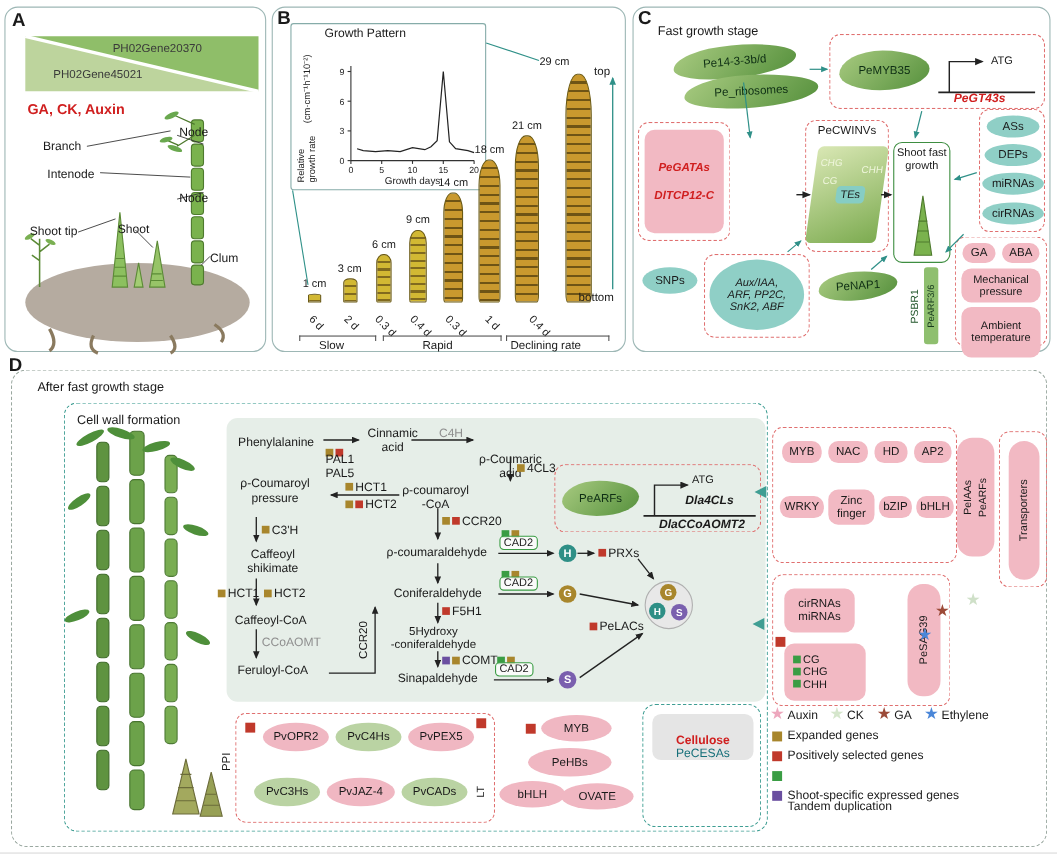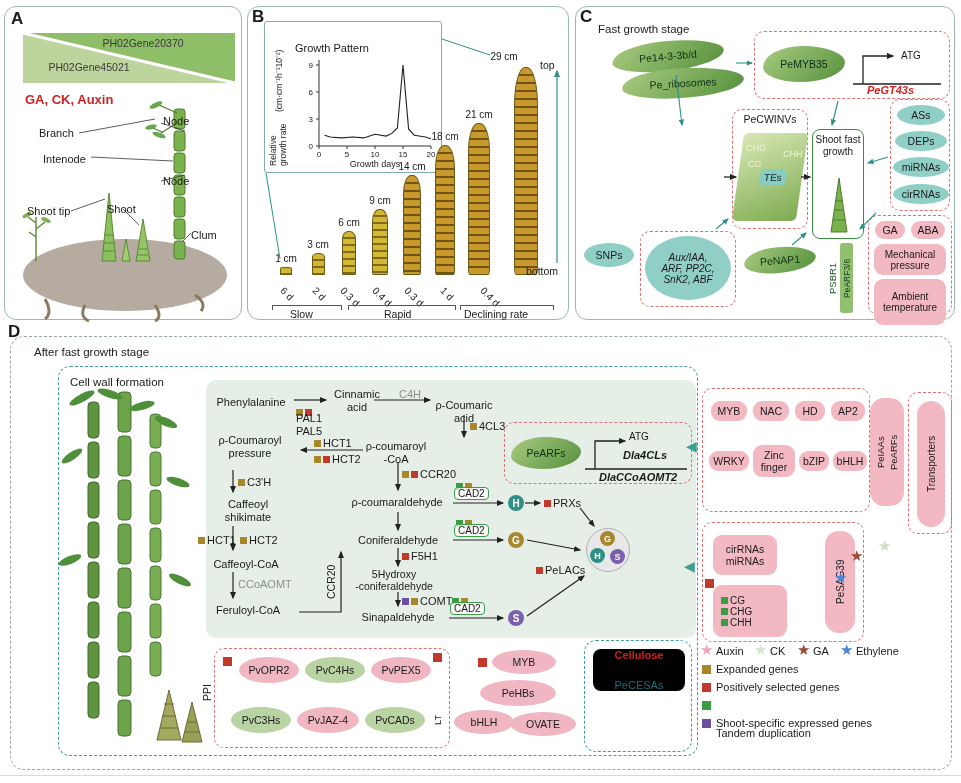--- a/index.html
+++ b/index.html
@@ -28,21 +28,21 @@
 .shoot{position:absolute;border:1px solid #6b5a14;border-radius:45% 45% 8% 8%/18% 18% 4% 4%;background:repeating-linear-gradient(180deg,#d2b833 0 5px,#816a1e 5px 7px)}
 .shoot.big{background:repeating-linear-gradient(180deg,#c9992e 0 6px,#6e5415 6px 8px)}
 .star{position:absolute;font-size:15px;line-height:1}
 .poval{position:absolute;border-radius:50%;display:flex;align-items:center;justify-content:center;font-size:10.5px;text-align:center}
 .pv-pink{background:#f0b7c2}.pv-green{background:#bad3a3}
 .para{position:absolute;transform:skewX(-8deg);background:linear-gradient(155deg,#d9e7b4,#7cab50);border-radius:5px}
 .teschip{position:absolute;background:#86cdc4;border-radius:4px;font-size:10px;display:flex;align-items:center;justify-content:center}
 .day{position:absolute;font-size:10px;white-space:nowrap;transform:rotate(45deg);transform-origin:0 0}
 .bracket{position:absolute;height:5px;border-top:1.2px solid #555;border-left:1.2px solid #555;border-right:1.2px solid #555}
 .tealtxt{color:#17707a}.bluetxt{color:#3a78c2}
-.cellpill{position:absolute;background:#000000;border-radius:8px;display:flex;flex-direction:column;align-items:center;justify-content:space-between;text-align:center}
+.cellpill{position:absolute;background:#e5e5e5;border-radius:8px;display:flex;flex-direction:column;align-items:center;justify-content:flex-end;text-align:center}
 svg{position:absolute;overflow:visible}
 </style>
 </head>
 <body>
 
 <div class="fig">
 
   <div class="panel" style="left:4px;top:6px;width:238px;height:314px">
     <div class="plab" style="left:6px;top:2px">A</div>
     <svg style="left:18px;top:26px" width="212" height="50" viewBox="0 0 212 50">
@@ -94,21 +94,21 @@
     <div class="t" style="left:158px;top:108px">Node</div>
     <div class="t" style="left:158px;top:168px">Node</div>
     <div class="t" style="left:22px;top:198px">Shoot tip</div>
     <div class="t" style="left:102px;top:196px">Shoot</div>
     <div class="t" style="left:186px;top:222px">Clum</div>
   </div>
 
   <div class="panel" style="left:247px;top:6px;width:322px;height:314px">
     <div class="plab" style="left:4px;top:0px">B</div>
     <div class="abs" style="left:16px;top:14px;width:178px;height:152px;border:1px solid #86aca9;border-radius:3px;background:#fff">
-      <div class="t" style="left:30px;top:20px">Growth Pattern</div>
+      <div class="t" style="left:30px;top:3px">Growth Pattern</div>
       <div class="vert" style="position:absolute;left:2px;top:28px;height:116px;width:22px;font-size:8.5px;color:#222">
         <div>Relative growth rate</div>
         <div>(cm·cm⁻¹h⁻¹10⁻²)</div>
       </div>
       <svg style="left:14px;top:32px" width="160" height="114" viewBox="0 0 160 114">
         <line x1="40" y1="92" x2="152" y2="92" stroke="#333" stroke-width="1"></line>
         <line x1="40" y1="92" x2="40" y2="6" stroke="#333" stroke-width="1"></line>
         <g stroke="#333" stroke-width="1">
           <line x1="40" y1="92" x2="40" y2="95"></line>
             <line x1="68" y1="92" x2="68" y2="95"></line>
@@ -189,20 +189,26 @@
         <defs>
             <marker id="mk1" markerWidth="8" markerHeight="8" refX="5" refY="2.5" orient="auto">
               <path d="M0,0L6,2.5L0,5z" fill="#222"></path>
             </marker>
           </defs>
         <line x1="4" y1="48" x2="92" y2="48" stroke="#222" stroke-width="1.6"></line>
         <path d="M14,48 V20 H44" fill="none" stroke="#222" stroke-width="1.3" marker-end="url(#mk1)"></path>
       </svg>
       <div class="t" style="left:146px;top:18px;font-size:10px">ATG</div>
       <div class="t red it b" style="left:112px;top:52px">PeGT43s</div>
+    </div>
+    <div class="dashr" style="left:4px;top:104px;width:84px;height:108px">
+      <div class="pinkbx" style="left:5px;top:6px;width:72px;height:94px;flex-direction:column">
+        <div class="red it b">PeGATAs</div>
+        <div class="red it b" style="margin-top:14px">DlTCP12-C</div>
+      </div>
     </div>
     <div class="dashr" style="left:156px;top:102px;width:76px;height:120px"></div>
     <div class="t c" style="left:158px;top:106px;width:72px;font-size:10.5px">PeCWINVs</div>
     <div class="para" style="left:162px;top:126px;width:64px;height:88px">
       <div class="t" style="left:4px;top:10px;font-size:9px;color:#eef5da">CHG</div>
       <div class="t" style="left:8px;top:26px;font-size:9px;color:#eef5da">CG</div>
       <div class="teschip" style="left:22px;top:36px;width:26px;height:16px">TEs</div>
       <div class="t" style="left:42px;top:16px;font-size:9px;color:#eef5da">CHH</div>
     </div>
     <div class="sgreen" style="left:236px;top:122px;width:52px;height:110px">
@@ -312,21 +318,21 @@
   </svg>
 
   <div class="abs" style="left:206px;top:380px;width:490px;height:258px;background:#e6eee8;border-radius:10px"></div>
 
   <div class="t c" style="left:212px;top:396px;width:78px">Phenylalanine</div>
   <div class="abs" style="left:296px;top:403px"><span class="isq olv"></span><span class="isq rsq"></span></div>
   <div class="t" style="left:296px;top:412px">PAL1</div>
   <div class="t" style="left:296px;top:425px">PAL5</div>
   <div class="t c" style="left:328px;top:388px;width:58px">Cinnamic acid</div>
   <div class="t gray" style="left:399px;top:388px">C4H</div>
-  <div class="t c" style="left:432px;top:399px;width:64px">ρ-Coumaric acid</div>
+  <div class="t c" style="left:432px;top:412px;width:64px">ρ-Coumaric acid</div>
   <div class="t" style="left:470px;top:420px"><span class="isq olv"></span><span>4CL3</span></div>
   <div class="t c" style="left:364px;top:440px;width:64px">
     <div>ρ-coumaroyl</div>
     <div>-CoA</div>
   </div>
   <div class="t" style="left:314px;top:437px"><span class="isq olv"></span><span>HCT1</span></div>
   <div class="t" style="left:314px;top:453px"><span class="isq olv"></span><span class="isq rsq"></span><span>HCT2</span></div>
   <div class="t c" style="left:210px;top:434px;width:80px">ρ-Coumaroyl pressure</div>
   <div class="t" style="left:238px;top:476px"><span class="isq olv"></span><span>C3'H</span></div>
   <div class="t c" style="left:212px;top:498px;width:72px">Caffeoyl shikimate</div>

